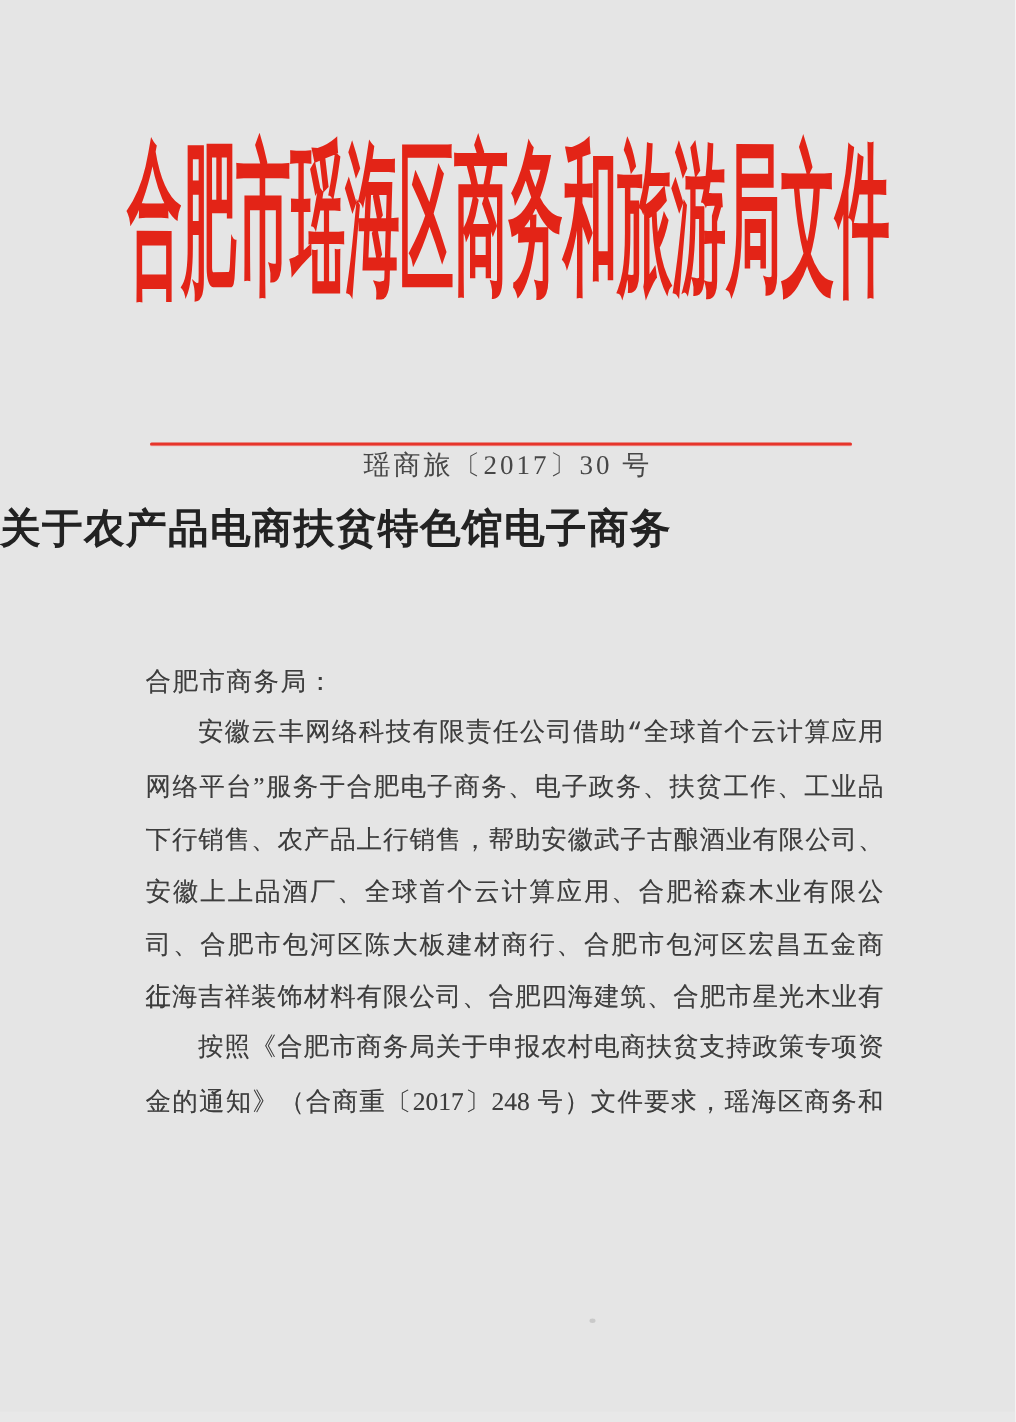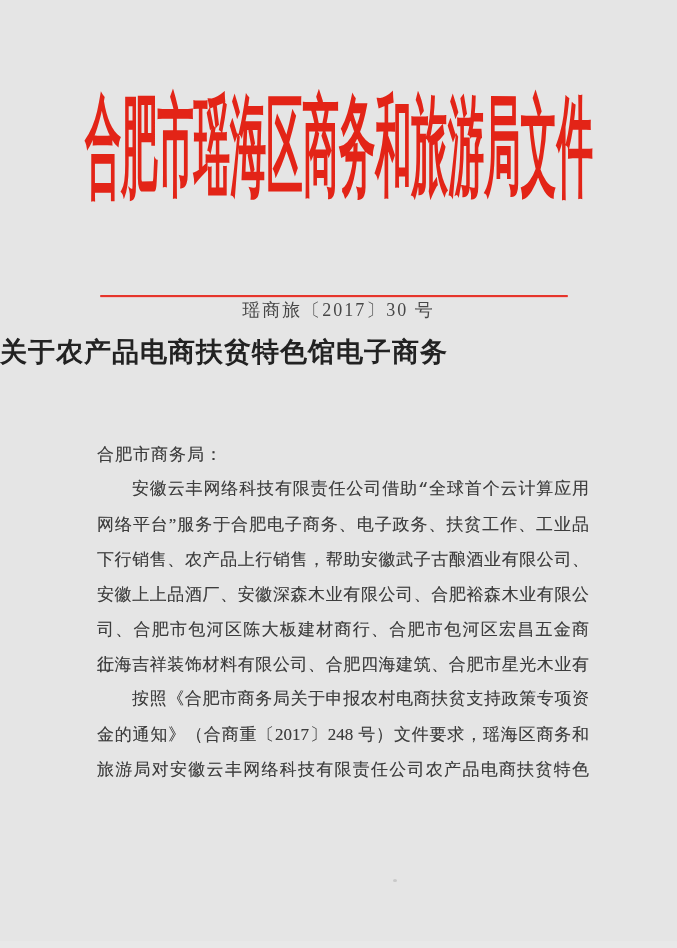--- a/index.html
+++ b/index.html
@@ -124,25 +124,24 @@
 
   <div class="doc-title">
     <span>关于农产品电商扶贫特色馆电子商务</span><br>
   </div>
 
   <div class="doc-body">
     <div class="line salutation">合肥市商务局：</div>
     <div class="line fill indent">安徽云丰网络科技有限责任公司借助“全球首个云计算应用</div>
     <div class="line fill">网络平台”服务于合肥电子商务、电子政务、扶贫工作、工业品</div>
     <div class="line fill">下行销售、农产品上行销售，帮助安徽武子古酿酒业有限公司、</div>
-    <div class="line fill">安徽上上品酒厂、安徽深森木业有限公司、合肥裕森木业有限公</div>
+    <div class="line fill">安徽上上品酒厂、全球首个云计算应用、合肥裕森木业有限公</div>
     <div class="line fill">司、合肥市包河区陈大板建材商行、合肥市包河区宏昌五金商行、</div>
     <div class="line fill">上海吉祥装饰材料有限公司、合肥四海建筑、合肥市星光木业有</div>
     <div class="line fill indent">按照《合肥市商务局关于申报农村电商扶贫支持政策专项资</div>
     <div class="line fill">金的通知》（合商重〔2017〕248 号）文件要求，瑶海区商务和</div>
-    <div class="line fill">旅游局对安徽云丰网络科技有限责任公司农产品电商扶贫特色</div>
   </div>
 
   <div class="scan-speck"></div>
 
   <div class="scan-bottom-edge"></div>
 
 </div>
 
 </body></html>

